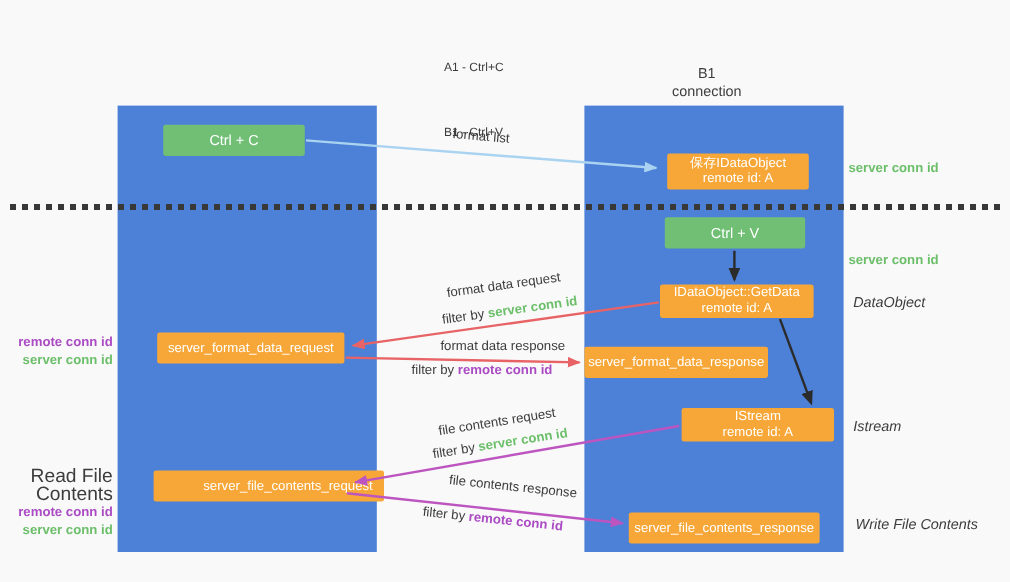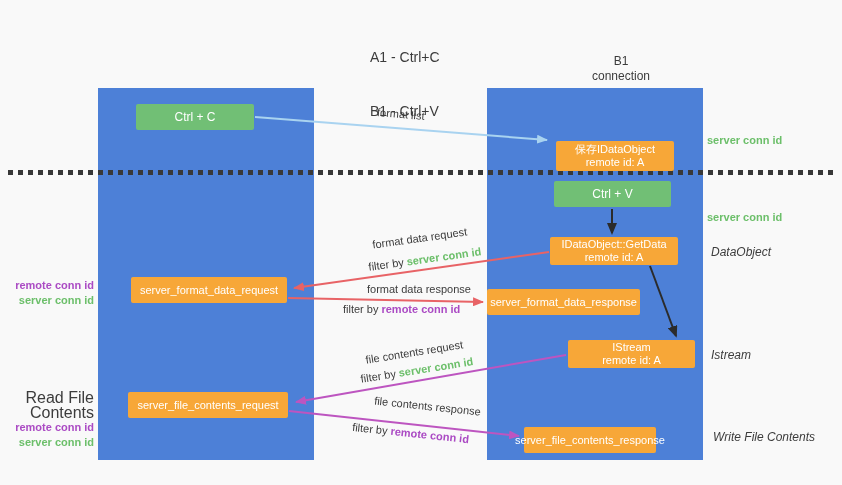--- a/index.html
+++ b/index.html
@@ -9,21 +9,21 @@
   }
   .stage{
     position:relative;
     width:842px;height:485px;
     background:var(--bg,#f9f9f9);
     overflow:hidden;
   }
   .abs{position:absolute;}
   .title{
     left:370px;top:12px;
-    font-size:14px;line-height:18px;
+    font-size:10px;line-height:18px;
     color:var(--text-dark,#3f3f3f);
     white-space:pre;
   }
   .lane-header{
     top:54px;width:216px;
     text-align:center;
     font-size:12px;line-height:15px;
     color:var(--text-dark,#3c3c3c);
   }
   .lane{
@@ -73,59 +73,59 @@
 
   <div class="abs title">
     <div>A1 - Ctrl+C</div>
     <div>B1 - Ctrl+V</div>
   </div>
 
   <div class="abs lane-header" style="left:98px;margin-top:43px;">
     <div>A1</div>
     <div>remote</div>
   </div>
-  <div class="abs lane-header" style="left:513px;">
+  <div class="abs lane-header" style="left:481px;">
     <div>B1</div>
     <div>connection</div>
   </div>
 
   <div class="abs lane" style="left:98px;"></div>
   <div class="abs lane" style="left:487px;"></div>
 
   <div class="abs divider"></div>
 
   <div class="abs node orange" style="left:131px;top:277px;width:156px;height:26px;">
     <div>server_format_data_request</div>
   </div>
   <div class="abs node green" style="left:136px;top:104px;width:118px;height:26px;">
     <div>Ctrl + C</div>
   </div>
-  <div class="abs node orange" style="left:128px;top:392px;width:160px;height:26px;">
+  <div class="abs node orange" style="left:128px;top:392px;width:160px;height:26px;padding-left:32px;">
     <div>server_file_contents_request</div>
   </div>
 
-  <div class="abs node orange" style="left:556px;top:128px;width:118px;height:30px;margin-top:13px;">
+  <div class="abs node orange" style="left:556px;top:128px;width:118px;height:30px;">
     <div>保存IDataObject</div>
     <div>remote id: A</div>
   </div>
   <div class="abs node green" style="left:554px;top:181px;width:117px;height:26px;">
     <div>Ctrl + V</div>
   </div>
   <div class="abs node orange" style="left:550px;top:237px;width:128px;height:28px;">
     <div>IDataObject::GetData</div>
     <div>remote id: A</div>
   </div>
   <div class="abs node orange" style="left:487px;top:289px;width:153px;height:26px;">
     <div>server_format_data_response</div>
   </div>
   <div class="abs node orange" style="left:568px;top:340px;width:127px;height:28px;">
     <div>IStream</div>
     <div>remote id: A</div>
   </div>
-  <div class="abs node orange" style="left:524px;top:427px;width:132px;height:26px;">
+  <div class="abs node orange" style="left:524px;top:427px;width:159px;height:26px;">
     <div>server_file_contents_response</div>
   </div>
 
   <div class="abs edge-label" style="left:377px;top:108px;transform:rotate(5deg);">format list</div>
 
   <div class="abs edge-label" style="left:372px;top:232px;transform:rotate(-8deg);">format data request</div>
   <div class="abs edge-label filter" style="left:368px;top:253px;transform:rotate(-8deg);">
     <span class="pre">filter by</span><span class="green-text">server conn id</span>
   </div>
 

